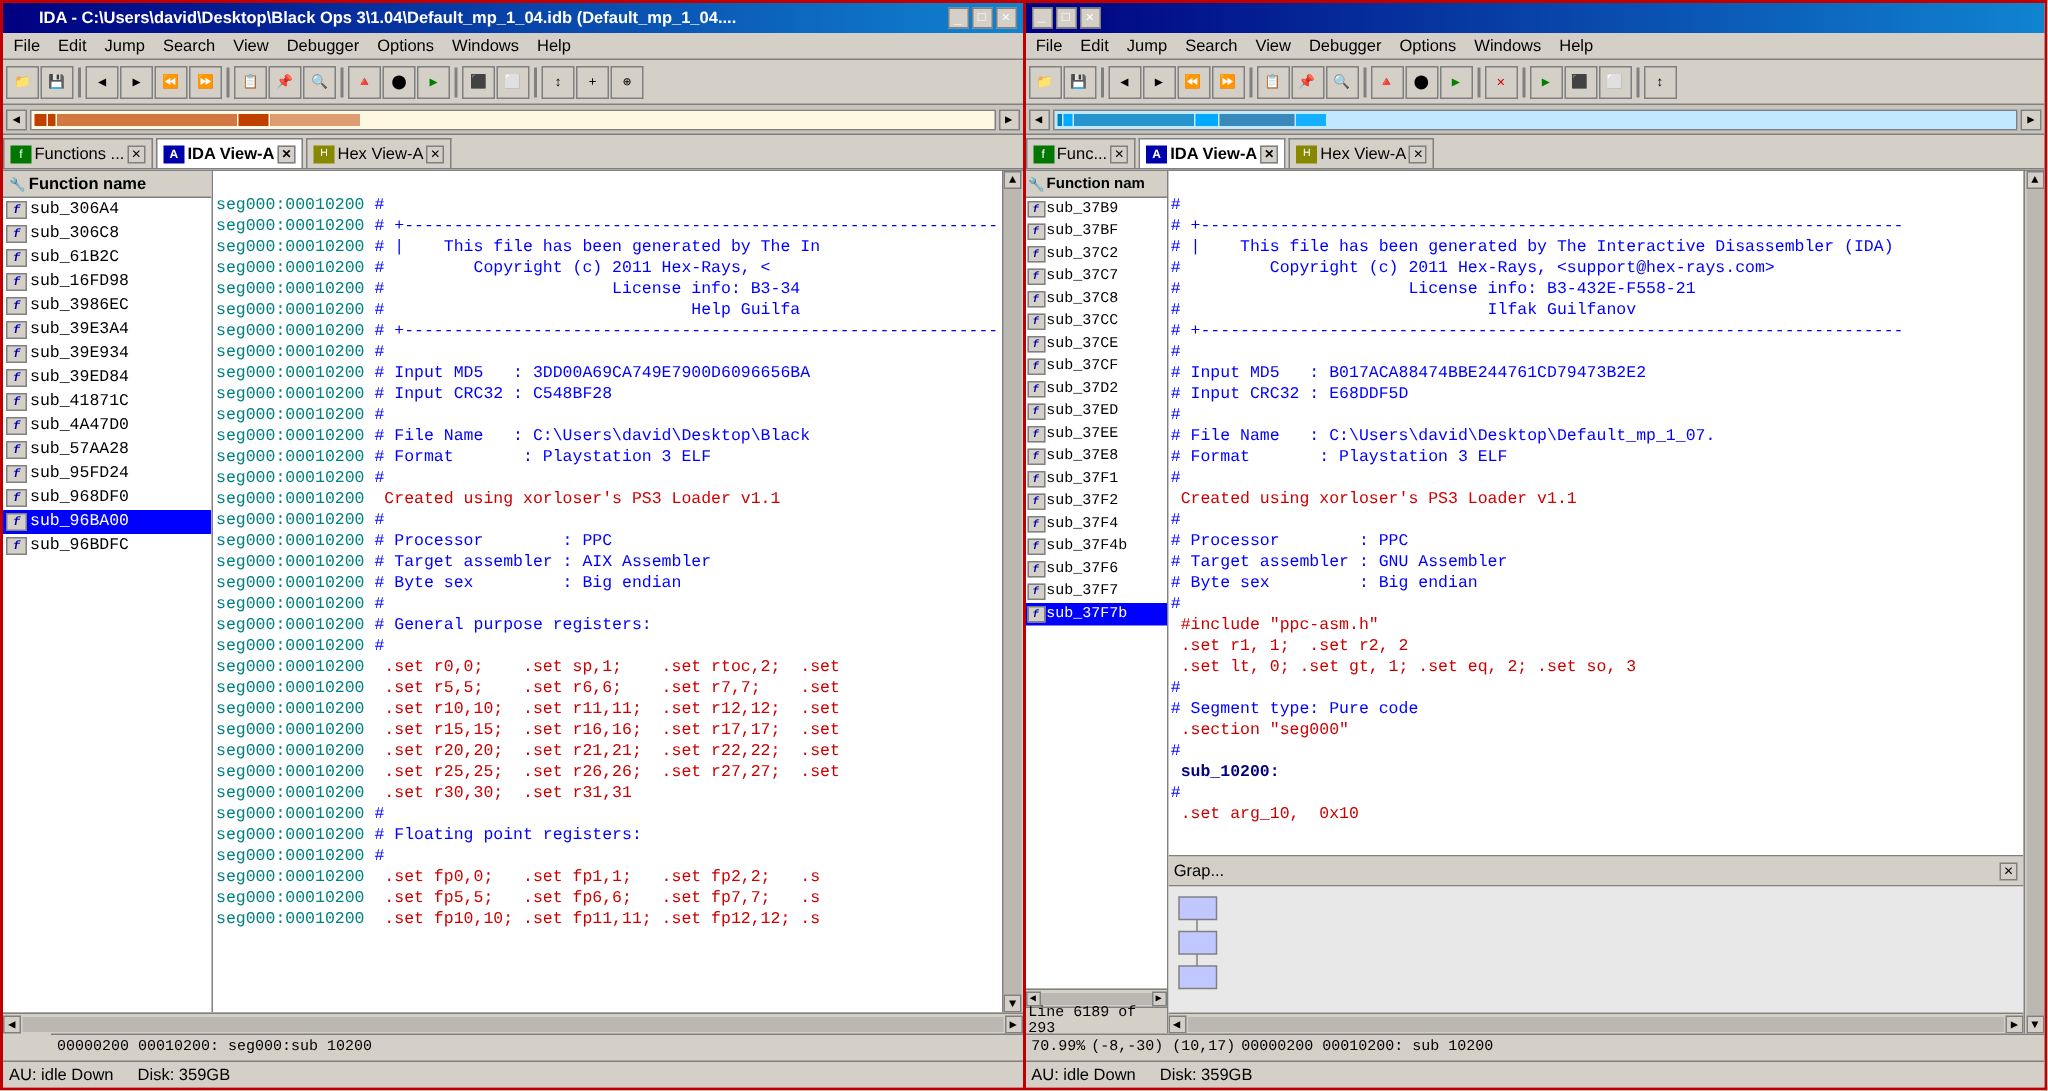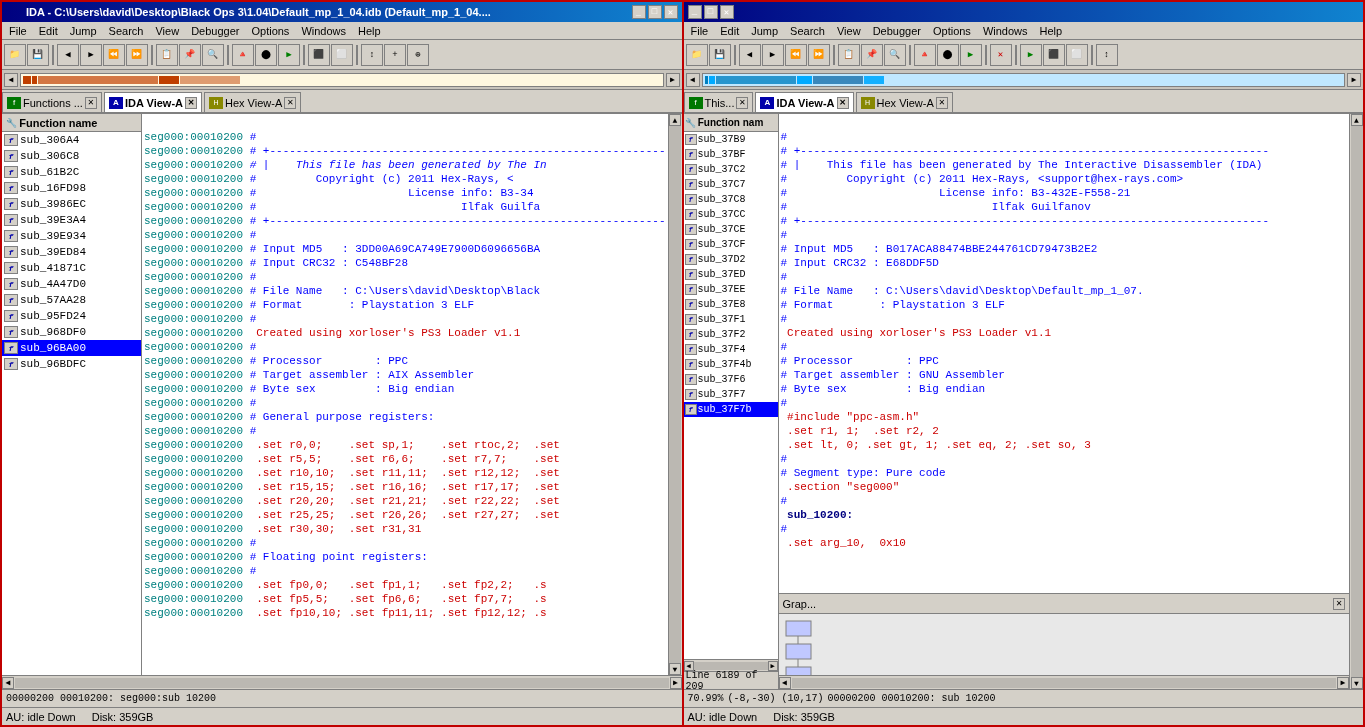--- a/index.html
+++ b/index.html
@@ -174,24 +174,24 @@
                 <div style="width:14px;height:12px;background:#d4d0c8;border:1px solid #808080;font-size:8px;display:flex;align-items:center;justify-content:center;color:#0000aa;font-style:italic;font-weight:bold;flex-shrink:0;">f</div>
                 <span>sub_96BDFC</span>
               </div>
             </div>
           </div>
 
           <div style="flex:1; background:#ffffff; border-top:1px solid #808080; overflow:hidden; display:flex; flex-direction:column;">
             <div style="flex:1; overflow-y:auto; overflow-x:auto; padding:2px; font-family:'Courier New',monospace; font-size:11px; line-height:14px; white-space:pre;">
 <span style="color:#008080;">seg000:00010200</span> <span style="color:#0000ff;">#</span>
 <span style="color:#008080;">seg000:00010200</span> <span style="color:#0000ff;"># +------------------------------------------------------------</span>
-<span style="color:#008080;">seg000:00010200</span> <span style="color:#0000ff;font-style:italic;"># |    This file has been generated by The In</span>
+<span style="color:#008080;">seg000:00010200</span> <span style="color:#0000ff;"># |    This file has been generated by The In</span>
 <span style="color:#008080;">seg000:00010200</span> <span style="color:#0000ff;">#         Copyright (c) 2011 Hex-Rays, &lt;</span>
 <span style="color:#008080;">seg000:00010200</span> <span style="color:#0000ff;">#                       License info: B3-34</span>
-<span style="color:#008080;">seg000:00010200</span> <span style="color:#0000ff;">#                               Ilfak Guilfa</span>
+<span style="color:#008080;">seg000:00010200</span> <span style="color:#0000ff;">#                               Help Guilfa</span>
 <span style="color:#008080;">seg000:00010200</span> <span style="color:#0000ff;"># +------------------------------------------------------------</span>
 <span style="color:#008080;">seg000:00010200</span> <span style="color:#0000ff;">#</span>
 <span style="color:#008080;">seg000:00010200</span> <span style="color:#0000ff;"># Input MD5   : 3DD00A69CA749E7900D6096656BA</span>
 <span style="color:#008080;">seg000:00010200</span> <span style="color:#0000ff;"># Input CRC32 : C548BF28</span>
 <span style="color:#008080;">seg000:00010200</span> <span style="color:#0000ff;">#</span>
 <span style="color:#008080;">seg000:00010200</span> <span style="color:#0000ff;"># File Name   : C:\Users\david\Desktop\Black</span>
 <span style="color:#008080;">seg000:00010200</span> <span style="color:#0000ff;"># Format       : Playstation 3 ELF</span>
 <span style="color:#008080;">seg000:00010200</span> <span style="color:#0000ff;">#</span>
 <span style="color:#008080;">seg000:00010200</span> <span style="color:#cc0000;"> Created using xorloser's PS3 Loader v1.1</span>
 <span style="color:#008080;">seg000:00010200</span> <span style="color:#0000ff;">#</span>
@@ -223,21 +223,21 @@
             <div style="width:12px;height:12px;background:#d4d0c8;border:1px solid #808080;cursor:pointer;display:flex;align-items:center;justify-content:center;font-size:8px;">▼</div>
           </div>
         </div>
 
         <div style="height:14px; background:#d4d0c8; border-top:1px solid #808080; display:flex; align-items:center;">
           <div style="width:12px;height:12px;background:#d4d0c8;border:1px solid #808080;cursor:pointer;display:flex;align-items:center;justify-content:center;font-size:8px;">◀</div>
           <div style="flex:1;height:10px;background:#808080;opacity:0.3;margin:0 1px;"></div>
           <div style="width:12px;height:12px;background:#d4d0c8;border:1px solid #808080;cursor:pointer;display:flex;align-items:center;justify-content:center;font-size:8px;">▶</div>
         </div>
 
-        <div style="background:#d4d0c8; height:18px; border-top:1px solid #808080; display:flex; align-items:center; padding:0 4px; font-size:10px; font-family:'Courier New',monospace;">
+        <div style="background:#d4d0c8; height:18px; border-top:1px solid #808080; display:flex; align-items:center; padding:0 4px; font-size:10px; font-family:'Courier New',monospace;margin-left:32px;">
           <span>00000200  00010200:  seg000:sub 10200</span>
         </div>
 
       </div>
 
       <div style="background:#d4d0c8; border-top:1px solid #808080; padding:1px 4px; font-size:11px; display:flex; gap:16px; height:18px; align-items:center; font-family:Arial,sans-serif;">
         <span>AU:  idle    Down</span>
         <span>Disk: 359GB</span>
       </div>
 
@@ -305,21 +305,21 @@
         </div>
         <div style="width:14px;height:14px;background:#d4d0c8;border:1px solid #808080;display:flex;align-items:center;justify-content:center;font-size:8px;cursor:pointer;">▶</div>
       </div>
 
       <div style="display:flex; flex-direction:column; flex:1; overflow:hidden;">
 
         <div style="display:flex; background:#d4d0c8; align-items:flex-end; padding-top:2px; border-bottom:1px solid #808080;">
 
           <div style="display:flex; align-items:center; padding:1px 4px; background:#d4d0c8; border:1px solid #808080; border-bottom:none; margin-right:2px; font-size:11px; cursor:pointer; height:20px; gap:2px; font-family:Arial,sans-serif;">
             <div style="width:14px;height:12px;background:#007700;color:white;font-size:8px;display:flex;align-items:center;justify-content:center;">f</div>
-            <span>This...</span>
+            <span>Func...</span>
             <div style="width:12px;height:12px;background:#d4d0c8;border:1px solid #808080;display:flex;align-items:center;justify-content:center;font-size:8px;cursor:pointer;">✕</div>
           </div>
 
           <div style="display:flex; align-items:center; padding:1px 4px; background:#ffffff; border:1px solid #808080; border-bottom:none; margin-right:2px; font-size:11px; cursor:pointer; height:20px; gap:2px; font-family:Arial,sans-serif; font-weight:bold;">
             <div style="width:14px;height:12px;background:#0000aa;color:white;font-size:8px;display:flex;align-items:center;justify-content:center;">A</div>
             <span>IDA View-A</span>
             <div style="width:12px;height:12px;background:#d4d0c8;border:1px solid #808080;display:flex;align-items:center;justify-content:center;font-size:8px;cursor:pointer;">✕</div>
           </div>
 
           <div style="display:flex; align-items:center; padding:1px 4px; background:#d4d0c8; border:1px solid #808080; border-bottom:none; margin-right:2px; font-size:11px; cursor:pointer; height:20px; gap:2px; font-family:Arial,sans-serif;">
@@ -415,21 +415,21 @@
               </div>
             </div>
 
             <div style="height:12px; display:flex; align-items:center; border-top:1px solid #808080; background:#d4d0c8;">
               <div style="width:10px;height:10px;background:#d4d0c8;border:1px solid #808080;cursor:pointer;display:flex;align-items:center;justify-content:center;font-size:7px;">◀</div>
               <div style="flex:1;height:8px;background:#808080;opacity:0.3;"></div>
               <div style="width:10px;height:10px;background:#d4d0c8;border:1px solid #808080;cursor:pointer;display:flex;align-items:center;justify-content:center;font-size:7px;">▶</div>
             </div>
 
             <div style="background:#d4d0c8; height:18px; border-top:1px solid #808080; padding:0 2px; font-size:10px; font-family:'Courier New',monospace; display:flex; align-items:center;">
-              <span>Line 6189 of 209</span>
+              <span>Line 6189 of 293</span>
             </div>
           </div>
 
           <div style="flex:1; display:flex; flex-direction:column; overflow:hidden; border-top:1px solid #808080;">
 
             <div style="display:flex; flex-direction:column; flex:1; overflow:hidden;">
 
               <div style="flex:1; background:#ffffff; overflow:hidden; display:flex; flex-direction:column;">
                 <div style="flex:1; overflow-y:auto; overflow-x:auto; padding:2px; font-family:'Courier New',monospace; font-size:11px; line-height:14px; white-space:pre;">
 <span style="color:#0000ff;">#</span>
@@ -458,21 +458,21 @@
 <span style="color:#0000ff;">#</span>
 <span style="color:#0000ff;"># Segment type: Pure code</span>
 <span style="color:#cc0000;"> .section "seg000"</span>
 <span style="color:#0000ff;">#</span>
 <span style="color:#000080; font-weight:bold;"> sub_10200:</span>
 <span style="color:#0000ff;">#</span>
 <span style="color:#cc0000;"> .set arg_10,  0x10</span>
                 </div>
               </div>
 
-              <div style="height:82px; background:#e8e8e8; border-top:1px solid #808080; display:flex; flex-direction:column; overflow:hidden;">
+              <div style="height:105px; background:#e8e8e8; border-top:1px solid #808080; display:flex; flex-direction:column; overflow:hidden;">
                 <div style="background:#d4d0c8; padding:1px 4px; font-size:11px; border-bottom:1px solid #808080; display:flex; justify-content:space-between; align-items:center; height:20px; font-family:Arial,sans-serif;">
                   <span>Grap...</span>
                   <div style="display:flex; gap:2px;">
                     <div style="width:12px;height:12px;background:#d4d0c8;border:1px solid #808080;display:flex;align-items:center;justify-content:center;font-size:8px;cursor:pointer;">✕</div>
                   </div>
                 </div>
 
                 <div style="flex:1; background:#e8e8e8; position:relative; overflow:hidden; padding:2px;">
                   <svg width="100%" height="80" style="display:block;">
 

